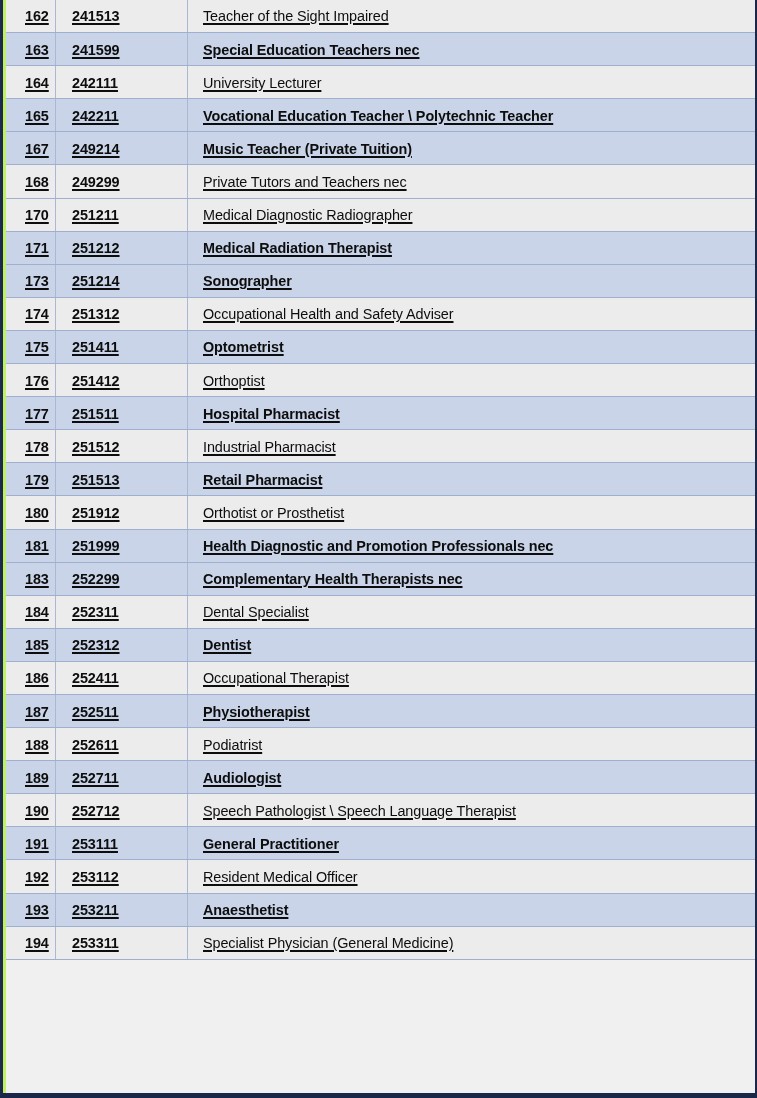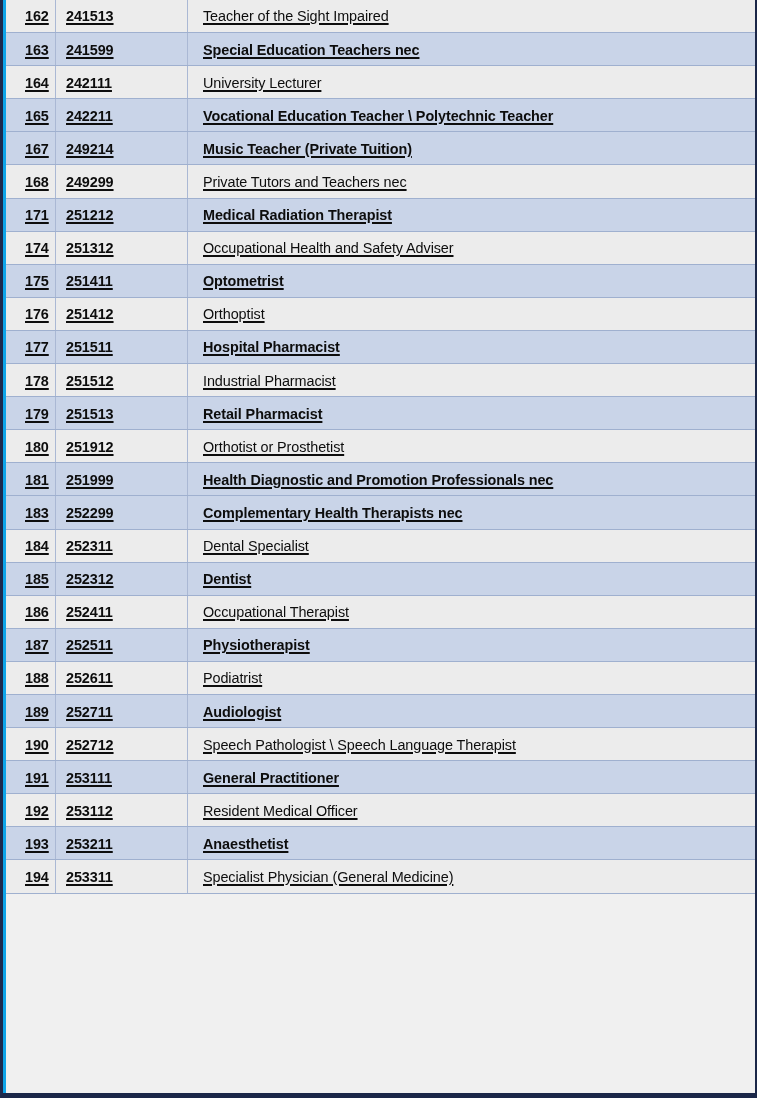--- a/index.html
+++ b/index.html
@@ -23,21 +23,21 @@
   #frame {
     position: absolute;
     left: 0;
     top: 0;
     width: 757px;
     height: 1098px;
     border-left: 3px solid #1d2a4d;
     border-right: 5px solid #1b2748;
     border-bottom: 5px solid #1b2748;
     border-top: 0;
-    background: #0ea5e9;
+    background: #bef264;
   }
 
   #table-scroll {
     position: absolute;
     left: 3px;
     top: 0;
     width: 749px;
     height: 1093px;
     background: #f0f0f0;
     overflow: hidden;
@@ -79,21 +79,21 @@
     color: #0d0d0d;
     text-decoration: underline;
     text-decoration-thickness: 1.6px;
     text-underline-offset: 2px;
     letter-spacing: -0.1px;
     transform: scaleX(0.93);
     transform-origin: left center;
   }
 
   td.col-index { padding-left: 19px; }
-  td.col-code  { padding-left: 10px; }
+  td.col-code  { padding-left: 16px; }
   td.col-title { padding-left: 15px; margin-top: 12px; }
 
   .cell-text.idx  { font-weight: bold; }
   .cell-text.code { font-weight: bold; }
   .cell-text.ttl  { font-weight: normal; }
 
   
   tr.row-odd .cell-text.ttl { font-weight: bold; }
   tr.row-odd .cell-text.code { font-weight: bold; }
   tr.row-odd .cell-text.idx { font-weight: bold; }
@@ -134,24 +134,34 @@
             <tr class="data-row row-odd">
               <td class="col-index"><span class="cell-text idx">167</span></td>
               <td class="col-code"><span class="cell-text code">249214</span></td>
               <td class="col-title"><span class="cell-text ttl">Music Teacher (Private Tuition)</span></td>
             </tr>
             <tr class="data-row row-even">
               <td class="col-index"><span class="cell-text idx">168</span></td>
               <td class="col-code"><span class="cell-text code">249299</span></td>
               <td class="col-title"><span class="cell-text ttl">Private Tutors and Teachers nec</span></td>
             </tr>
+            <tr class="data-row row-even">
+              <td class="col-index"><span class="cell-text idx">170</span></td>
+              <td class="col-code"><span class="cell-text code">251211</span></td>
+              <td class="col-title"><span class="cell-text ttl">Medical Diagnostic Radiographer</span></td>
+            </tr>
             <tr class="data-row row-odd">
               <td class="col-index"><span class="cell-text idx">171</span></td>
               <td class="col-code"><span class="cell-text code">251212</span></td>
               <td class="col-title"><span class="cell-text ttl">Medical Radiation Therapist</span></td>
+            </tr>
+            <tr class="data-row row-odd">
+              <td class="col-index"><span class="cell-text idx">173</span></td>
+              <td class="col-code"><span class="cell-text code">251214</span></td>
+              <td class="col-title"><span class="cell-text ttl">Sonographer</span></td>
             </tr>
             <tr class="data-row row-even">
               <td class="col-index"><span class="cell-text idx">174</span></td>
               <td class="col-code"><span class="cell-text code">251312</span></td>
               <td class="col-title"><span class="cell-text ttl">Occupational Health and Safety Adviser</span></td>
             </tr>
             <tr class="data-row row-odd">
               <td class="col-index"><span class="cell-text idx">175</span></td>
               <td class="col-code"><span class="cell-text code">251411</span></td>
               <td class="col-title"><span class="cell-text ttl">Optometrist</span></td>

